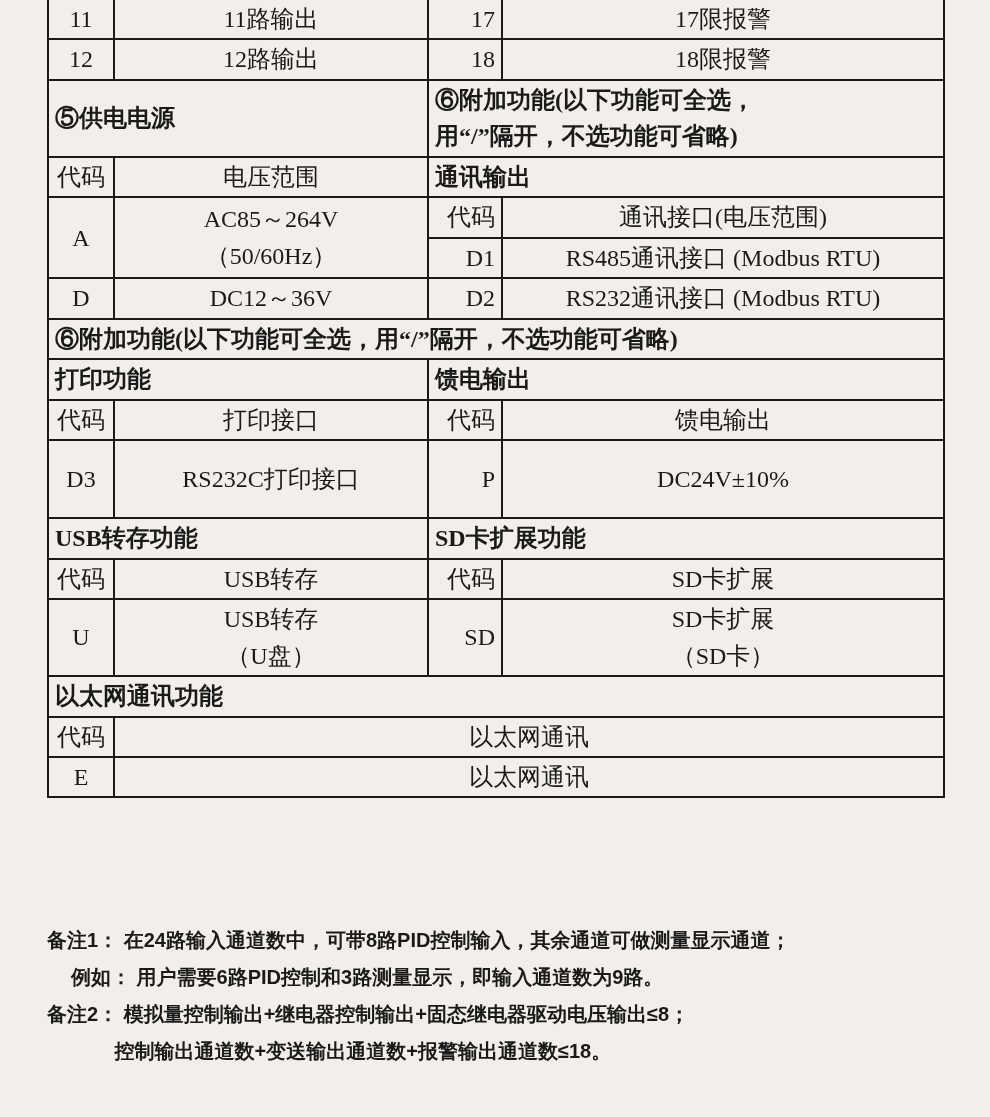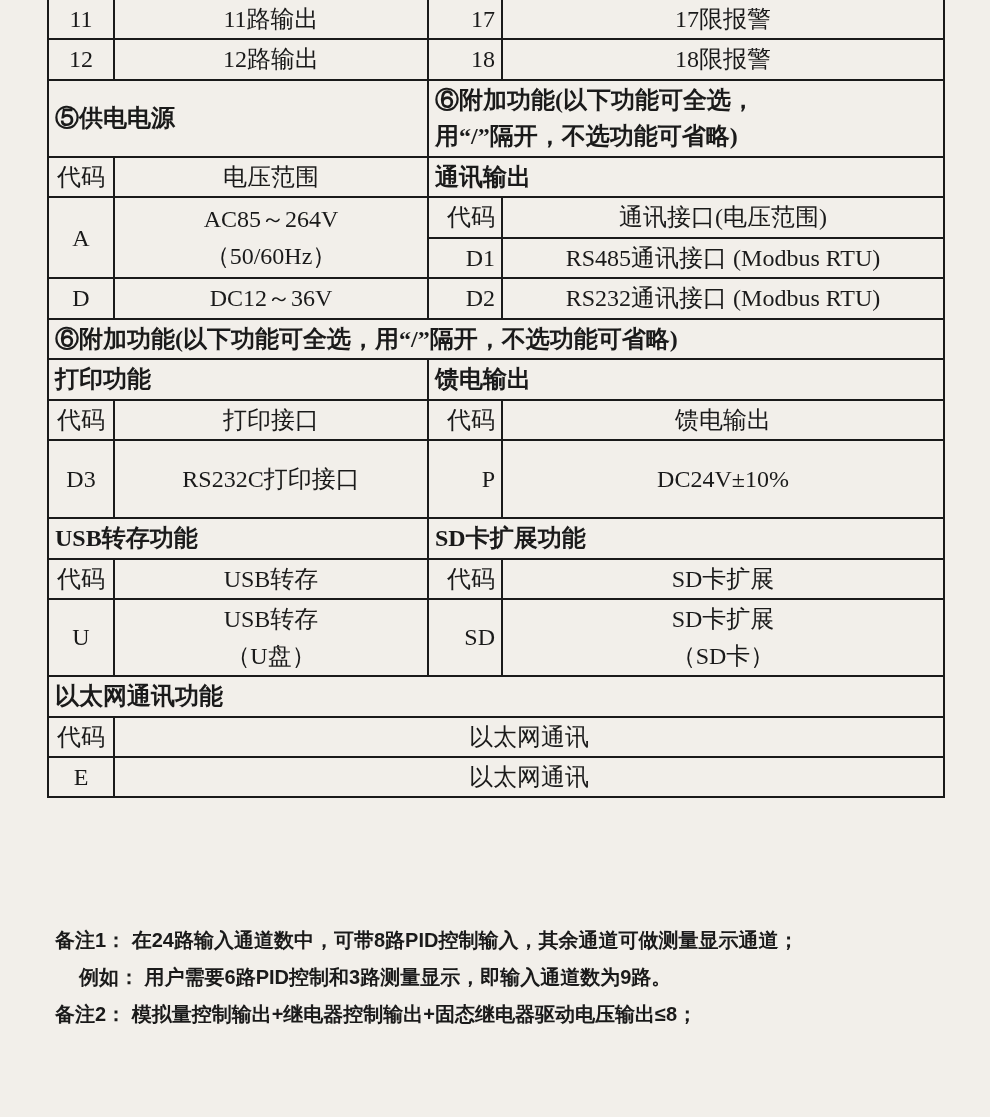--- a/index.html
+++ b/index.html
@@ -75,21 +75,20 @@
     font-family: "Liberation Sans", "DejaVu Sans", sans-serif;
     font-size: 20px;
     font-weight: bold;
     line-height: 1.0;
     color: #1a1a1a;
   }
   .note-row {
     display: block;
     margin-bottom: 17px;
     white-space: nowrap;
-    margin-left: 8px;
   }
   .note-label { display: inline-block; }
   .note-indent-1 { padding-left: 24px; }
   .note-indent-2 { padding-left: 62px; }
   .tall-cell { height: 74px; }
 </style>
 </head>
 <body>
 
 <div class="page">
@@ -215,15 +214,19 @@
       <span>在24路输入通道数中，可带8路PID控制输入，其余通道可做测量显示通道；</span>
     </div>
     <div class="note-row note-indent-1">
       <span class="note-label">例如：</span>
       <span>用户需要6路PID控制和3路测量显示，即输入通道数为9路。</span>
     </div>
     <div class="note-row">
       <span class="note-label">备注2：</span>
       <span>模拟量控制输出+继电器控制输出+固态继电器驱动电压输出≤8；</span>
     </div>
+    <div class="note-row note-indent-2">
+      <span class="note-label"></span>
+      <span>控制输出通道数+变送输出通道数+报警输出通道数≤18。</span>
+    </div>
   </div>
 
 </div>
 
 </body></html>

